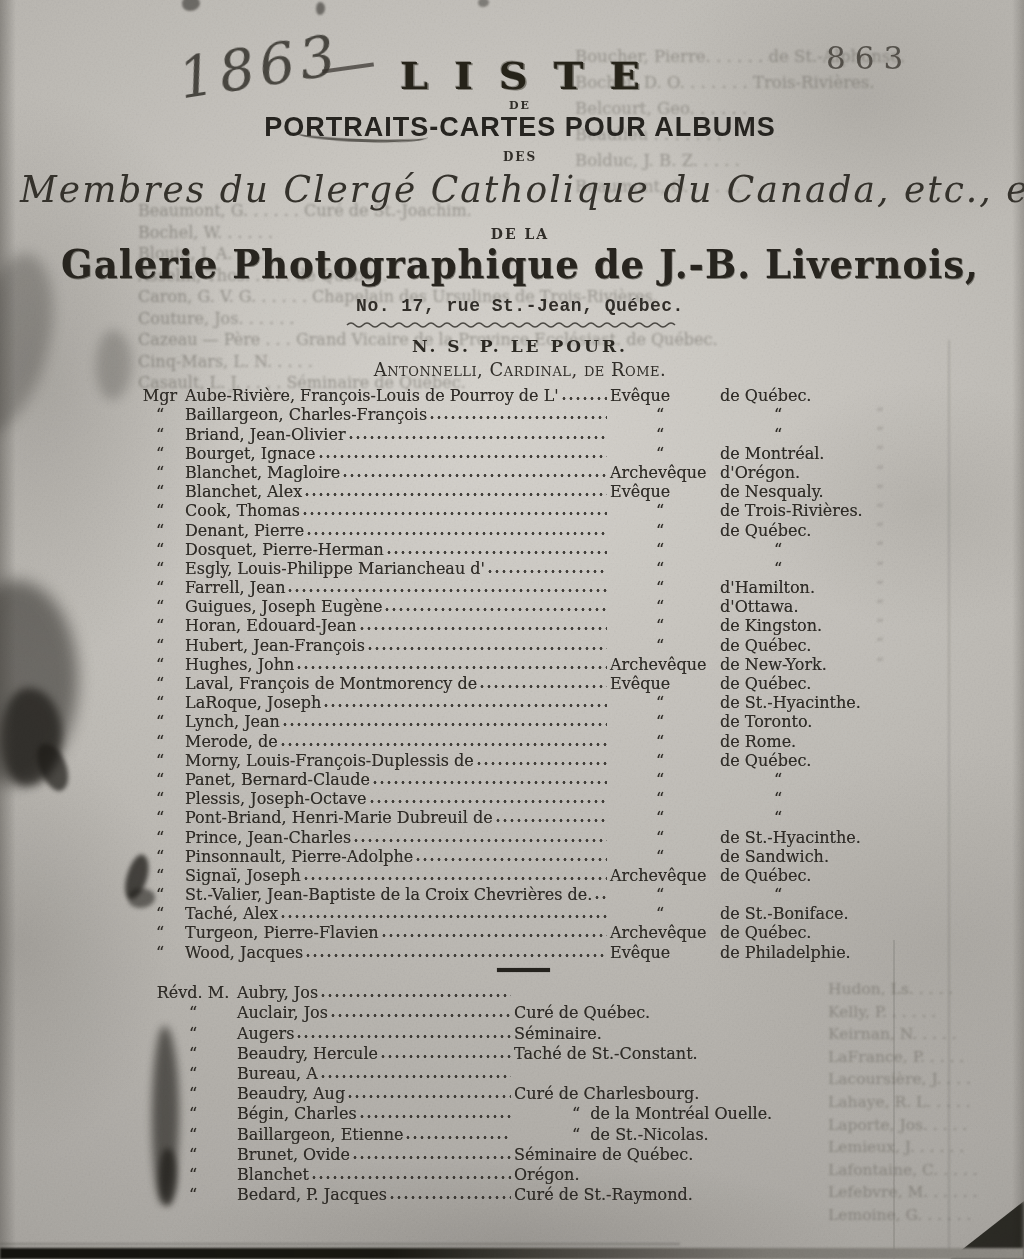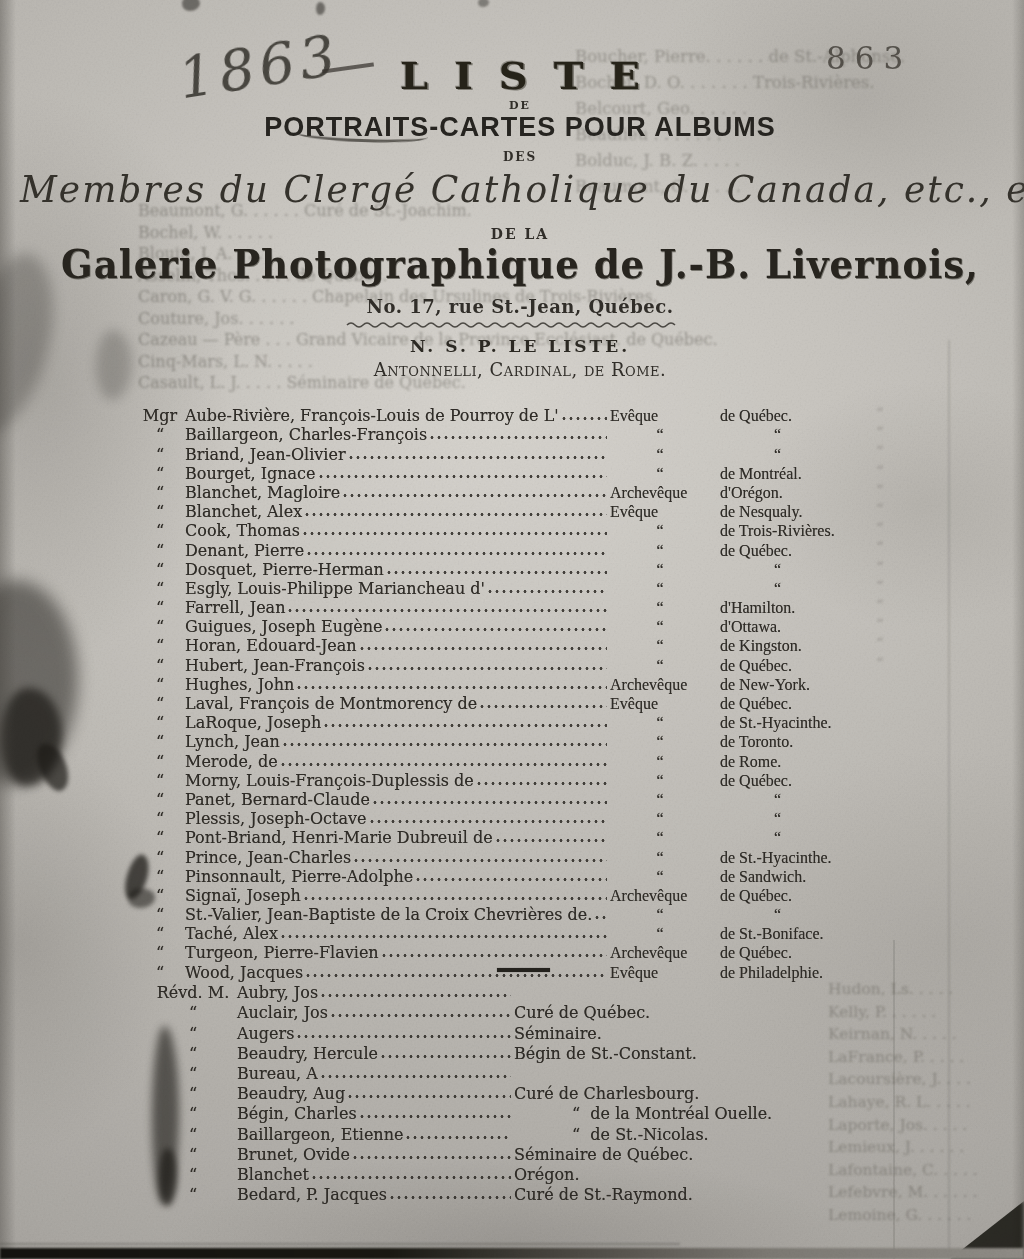--- a/index.html
+++ b/index.html
@@ -63,39 +63,39 @@
   .t-de{top:99px;font-size:11px;font-weight:bold;letter-spacing:2px;}
   .t-main{top:112px;font-size:27px;font-weight:bold;font-family:"Liberation Sans","DejaVu Sans",sans-serif;
     letter-spacing:1px;color:#262420;transform:scaleY(1.05);}
   .t-underline{position:absolute;left:296px;top:128px;width:132px;height:14px;border-bottom:3px solid rgba(60,57,52,.75);
     border-radius:50%;transform:rotate(2deg);filter:blur(.4px);}
   .t-des{top:150px;font-size:12px;font-weight:bold;letter-spacing:2px;}
   .t-script{top:168px;font-size:36px;font-style:italic;letter-spacing:2px;color:#35322c;transform:scaleY(1.05);}
   .t-dela{top:226px;font-size:14px;font-weight:bold;letter-spacing:2px;}
   .t-gallery{top:242px;font-size:37px;font-weight:bold;color:#28251f;letter-spacing:1px;
     text-shadow:.7px .7px 0 rgba(40,37,30,.5);transform:scaleY(1.06);}
-  .t-addr{top:296px;font-size:18px;font-weight:bold;letter-spacing:.5px;}
+  .t-addr{top:296px;font-size:18px;font-weight:bold;letter-spacing:.5px;font-family:Liberation Mono, monospace;}
   .wavy{position:absolute;left:346px;top:320px;}
   .t-pope{top:336px;font-size:17px;letter-spacing:3px;font-weight:bold;color:#2c2923;}
   .t-card{top:359px;font-size:18px;font-variant:small-caps;letter-spacing:.5px;}
   
   .list{position:absolute;font-size:16px;color:#2f2c27;text-shadow:0 0 .5px rgba(47,44,39,.55);}
   .list .row{display:flex;align-items:flex-end;white-space:pre;}
-  .mgr-list{left:135px;top:386px;width:775px;margin-top:20px;}
+  .mgr-list{left:135px;top:386px;width:775px;}
   .mgr-list .row{height:19.2px;}
   .revd-list{left:149px;top:982px;width:610px;}
   .revd-list .row{height:20.2px;}
   .prefix{flex:none;text-align:center;}
   .mgr-list .prefix{width:50px;}
   .revd-list .prefix{width:88px;}
   .name{flex:none;}
   .dots{flex:1;height:5px;margin:0 3px 4px 3px;
     background:radial-gradient(circle at 2px 2.5px, rgba(44,41,36,.85) 1.25px, transparent 1.7px) repeat-x;
     background-size:7px 5px;}
-  .t-col{flex:none;width:300px;display:flex;align-items:flex-start;font-family:Liberation Serif, serif;}
+  .t-col{flex:none;width:300px;display:flex;align-items:flex-start;}
   .rank{flex:none;width:100px;}
   .rank.ditto{text-align:center;}
   .place{flex:1;padding-left:10px;}
   .place.ditto{padding-left:64px;}
   .rtitle{flex:none;width:245px;}
   .rtitle.ditto{padding-left:58px;}
   .divider{position:absolute;left:497px;top:968px;width:53px;height:4px;background:#24221d;
     box-shadow:0 0 1px rgba(36,34,29,.8);}
 </style>
 </head>
@@ -121,21 +121,21 @@
   <div class="center t-des">DES</div>
   <div class="center t-script">Membres du Clergé Catholique du Canada, etc., etc., etc.,</div>
   <div class="center t-dela">DE LA</div>
   <div class="center t-gallery">Galerie Photographique de J.-B. Livernois,</div>
   <div class="center t-addr">No. 17, rue St.-Jean, Québec.</div>
 
   <svg class="wavy" width="332" height="9">
     <path id="wavy-path" fill="none" stroke="rgba(44,41,36,.8)" stroke-width="1.6" d="M1 5 q4 -4 8 0 t8 0 t8 0 t8 0 t8 0 t8 0 t8 0 t8 0 t8 0 t8 0 t8 0 t8 0 t8 0 t8 0 t8 0 t8 0 t8 0 t8 0 t8 0 t8 0 t8 0 t8 0 t8 0 t8 0 t8 0 t8 0 t8 0 t8 0 t8 0 t8 0 t8 0 t8 0 t8 0 t8 0 t8 0 t8 0 t8 0 t8 0 t8 0 t8 0 t8 0"></path>
   </svg>
 
-  <div class="center t-pope">N. S. P. LE LISTE.</div>
+  <div class="center t-pope">N. S. P. LE POUR.</div>
   <div class="center t-card">Antonnelli, Cardinal, de Rome.</div>
 
   <div class="list mgr-list" id="mgr-list">
       <div class="row"><span class="prefix">Mgr</span><span class="name">Aube-Rivière, François-Louis de Pourroy de L'</span><span class="dots"></span><span class="t-col"><span class="rank">Evêque</span><span class="place">de Québec.</span></span></div>
       <div class="row"><span class="prefix">“</span><span class="name">Baillargeon, Charles-François</span><span class="dots"></span><span class="t-col"><span class="rank ditto">“</span><span class="place ditto">“</span></span></div>
       <div class="row"><span class="prefix">“</span><span class="name">Briand, Jean-Olivier</span><span class="dots"></span><span class="t-col"><span class="rank ditto">“</span><span class="place ditto">“</span></span></div>
       <div class="row"><span class="prefix">“</span><span class="name">Bourget, Ignace</span><span class="dots"></span><span class="t-col"><span class="rank ditto">“</span><span class="place">de Montréal.</span></span></div>
       <div class="row"><span class="prefix">“</span><span class="name">Blanchet, Magloire</span><span class="dots"></span><span class="t-col"><span class="rank">Archevêque</span><span class="place">d'Orégon.</span></span></div>
       <div class="row"><span class="prefix">“</span><span class="name">Blanchet, Alex</span><span class="dots"></span><span class="t-col"><span class="rank">Evêque</span><span class="place">de Nesqualy.</span></span></div>
       <div class="row"><span class="prefix">“</span><span class="name">Cook, Thomas</span><span class="dots"></span><span class="t-col"><span class="rank ditto">“</span><span class="place">de Trois-Rivières.</span></span></div>
@@ -161,21 +161,21 @@
       <div class="row"><span class="prefix">“</span><span class="name">St.-Valier, Jean-Baptiste de la Croix Chevrières de.</span><span class="dots"></span><span class="t-col"><span class="rank ditto">“</span><span class="place ditto">“</span></span></div>
       <div class="row"><span class="prefix">“</span><span class="name">Taché, Alex</span><span class="dots"></span><span class="t-col"><span class="rank ditto">“</span><span class="place">de St.-Boniface.</span></span></div>
       <div class="row"><span class="prefix">“</span><span class="name">Turgeon, Pierre-Flavien</span><span class="dots"></span><span class="t-col"><span class="rank">Archevêque</span><span class="place">de Québec.</span></span></div>
       <div class="row"><span class="prefix">“</span><span class="name">Wood, Jacques</span><span class="dots"></span><span class="t-col"><span class="rank">Evêque</span><span class="place">de Philadelphie.</span></span></div>
     </div>
   <div class="divider"></div>
   <div class="list revd-list" id="revd-list">
       <div class="row"><span class="prefix">Révd. M.</span><span class="name">Aubry, Jos</span><span class="dots"></span><span class="rtitle"></span></div>
       <div class="row"><span class="prefix">“</span><span class="name">Auclair, Jos</span><span class="dots"></span><span class="rtitle">Curé de Québec.</span></div>
       <div class="row"><span class="prefix">“</span><span class="name">Augers</span><span class="dots"></span><span class="rtitle">Séminaire.</span></div>
-      <div class="row"><span class="prefix">“</span><span class="name">Beaudry, Hercule</span><span class="dots"></span><span class="rtitle">Bégin de St.-Constant.</span></div>
+      <div class="row"><span class="prefix">“</span><span class="name">Beaudry, Hercule</span><span class="dots"></span><span class="rtitle">Taché de St.-Constant.</span></div>
       <div class="row"><span class="prefix">“</span><span class="name">Bureau, A</span><span class="dots"></span><span class="rtitle"></span></div>
       <div class="row"><span class="prefix">“</span><span class="name">Beaudry, Aug</span><span class="dots"></span><span class="rtitle">Curé de Charlesbourg.</span></div>
       <div class="row"><span class="prefix">“</span><span class="name">Bégin, Charles</span><span class="dots"></span><span class="rtitle ditto">“  de la Montréal Ouelle.</span></div>
       <div class="row"><span class="prefix">“</span><span class="name">Baillargeon, Etienne</span><span class="dots"></span><span class="rtitle ditto">“  de St.-Nicolas.</span></div>
       <div class="row"><span class="prefix">“</span><span class="name">Brunet, Ovide</span><span class="dots"></span><span class="rtitle">Séminaire de Québec.</span></div>
       <div class="row"><span class="prefix">“</span><span class="name">Blanchet</span><span class="dots"></span><span class="rtitle">Orégon.</span></div>
       <div class="row"><span class="prefix">“</span><span class="name">Bedard, P. Jacques</span><span class="dots"></span><span class="rtitle">Curé de St.-Raymond.</span></div>
     </div>
 
   <div class="blot b1"></div>

